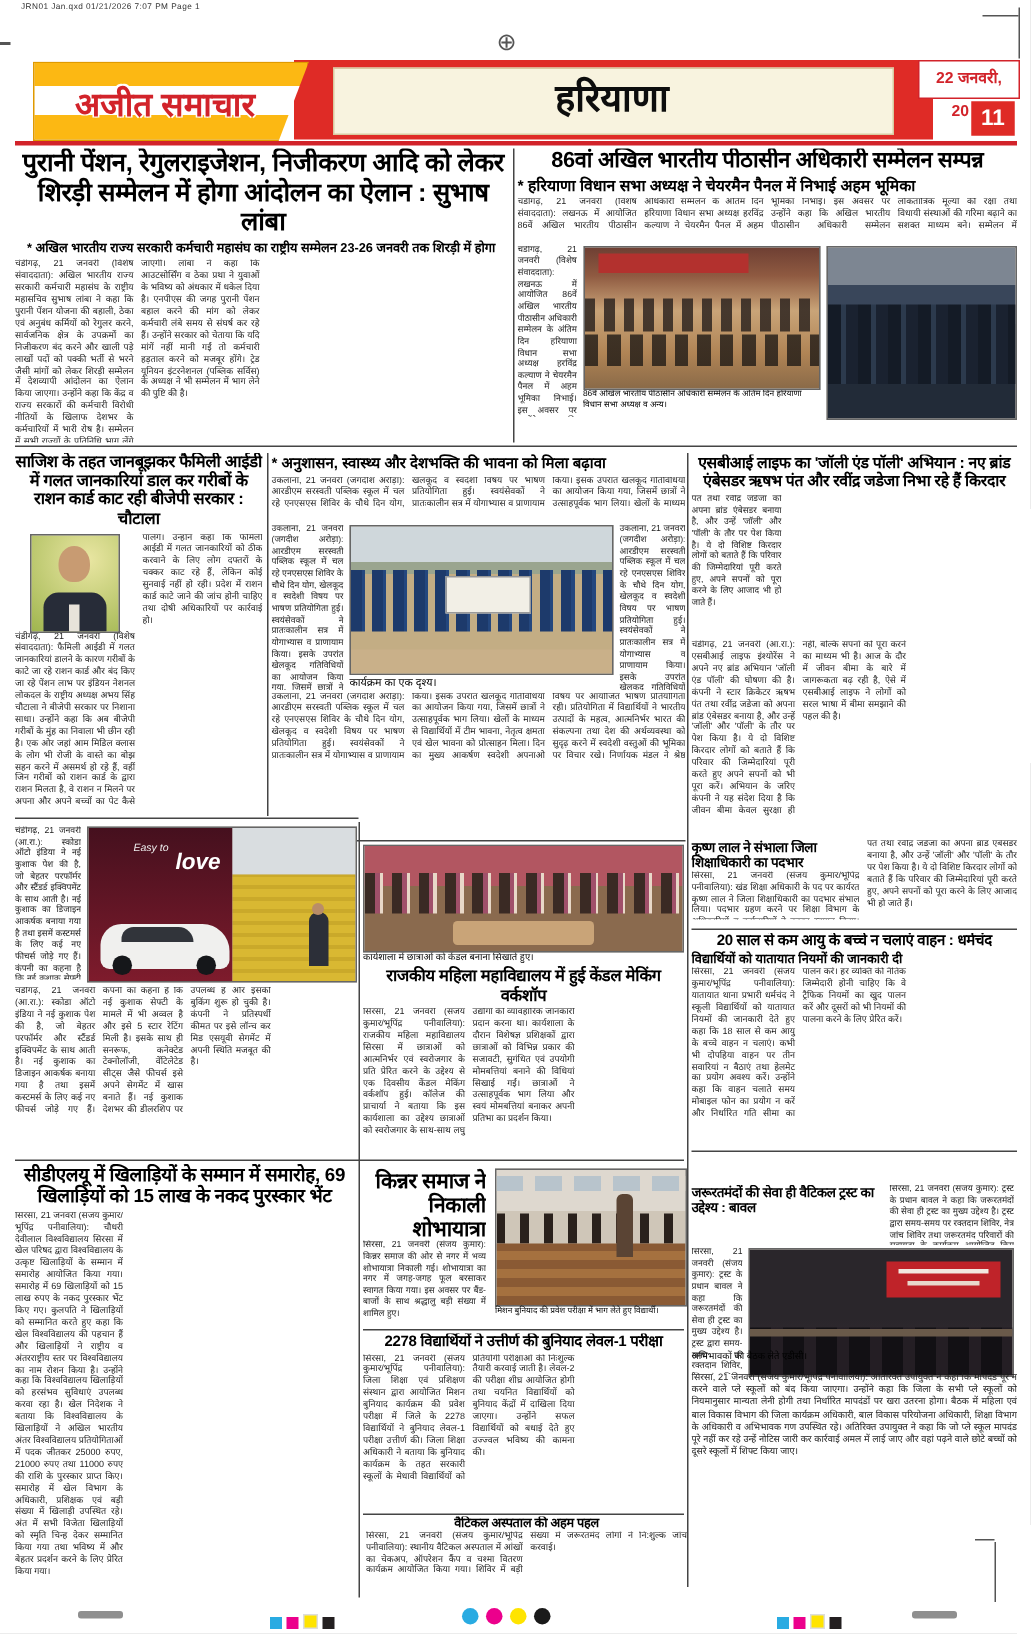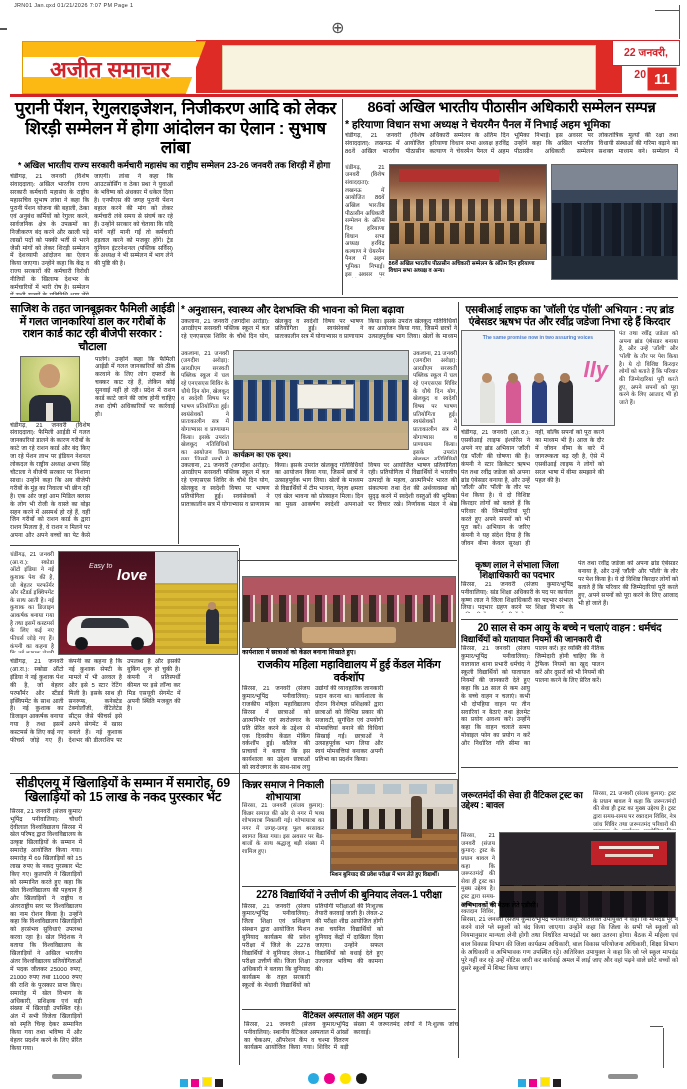--- a/index.html
+++ b/index.html
@@ -4,21 +4,21 @@
 <style>
   html,body{margin:0;padding:0;background:#ddd;}
   #page{position:relative;width:687px;height:1089px;margin:0 auto;background:#fff;
         font-family:"Liberation Sans","DejaVu Sans",sans-serif;color:#111;overflow:hidden;}
   .abs{position:absolute;}
   .art{position:absolute;overflow:hidden;}
   .hl{font-weight:800;text-align:center;color:#000;line-height:1.15;letter-spacing:-0.2px;}
   .sub{font-weight:800;color:#000;line-height:1.15;}
   .bd{font-size:6px;line-height:1.32;text-align:justify;color:#1d1d1d;column-fill:auto;overflow:hidden;}
   .c2{columns:2;column-gap:5px}.c3{columns:3;column-gap:5px}.c4{columns:4;column-gap:5px}
-  .cap{font-weight:700;font-size:6.3px;line-height:1.25;color:#000;}
+  .cap{font-weight:400;font-size:6.3px;line-height:1.25;color:#000;}
   .photo{position:relative;overflow:hidden;border:1px solid #666;background:#c8c4bc;flex:none;}
   .rule{position:absolute;background:#444;}
   .rowflex{display:flex;gap:4px;}
   .mini{font-size:5.8px;}
   .mark{position:absolute;}
   .sq{width:8px;height:8px;display:inline-block;margin-right:3px;}
   .dot{width:11px;height:11px;border-radius:50%;display:inline-block;margin-right:5px;}
 </style>
 </head>
 <body>
@@ -32,20 +32,21 @@
   <div class="abs" style="left:0;top:28px;width:7px;height:2px;background:#555"></div>
 
   <div class="abs" style="left:10px;top:40px;width:668px;height:53px">
     <div class="abs" style="left:186px;top:0;width:426px;height:53px;background:#df2b26"></div>
     <div class="abs" style="left:12px;top:1px;width:182px;height:51px;z-index:2;
          background:linear-gradient(180deg,#fcb813 0 30%,#fff 30% 68%,#fcb813 68% 100%);
          clip-path:polygon(0 0,100% 0,89% 100%,0 100%);border:1px solid #e09a00"></div>
     <div class="abs" style="left:12px;top:13px;width:176px;z-index:3;text-align:center;font-size:22px;font-weight:800;color:#d2232a;
          text-shadow:1px 1px 0 #fff,-1px -1px 0 #fff,1px -1px 0 #fff,-1px 1px 0 #fff">अजीत समाचार</div>
     <div class="abs" style="left:212px;top:5px;width:372px;height:43px;z-index:2;background:#f8f3df;border:1px solid #d8caa2"></div>
+    <div class="abs" style="left:212px;top:5px;width:372px;height:43px;z-index:3;text-align:center;line-height:43px;font-size:25px;font-weight:800;color:#0d0d0d">हरियाणा</div>
     <div class="abs" style="left:602px;top:0;width:66px;height:24px;z-index:3;background:#fff;border:1.5px solid #d2232a;
          text-align:center;line-height:22px;font-size:10.5px;font-weight:800;color:#d2232a">22 जनवरी, 2026</div>
     <div class="abs" style="left:636px;top:26px;width:32px;height:26px;z-index:3;background:#df2b26;box-shadow:inset 0 0 0 1.5px #fff;
          text-align:center;line-height:26px;font-size:15px;font-weight:800;color:#fff">11</div>
   </div>
   <div class="abs" style="left:10px;top:94px;width:668px;height:2.5px;background:#d2232a"></div>
 
   <div class="rule" style="left:342px;top:99px;width:1px;height:196px"></div>
   <div class="rule" style="left:10px;top:297px;width:668px;height:1px"></div>
   <div class="rule" style="left:178px;top:302px;width:1px;height:242px"></div>
@@ -118,39 +119,27 @@
         <div class="cap" style="font-size:7.2px">कार्यक्रम का एक दृश्य।</div>
       </div>
       <div class="bd mini" style="width:44px;height:110px">उकलाना, 21 जनवरी (जगदीश अरोड़ा): आरडीएम सरस्वती पब्लिक स्कूल में चल रहे एनएसएस शिविर के चौथे दिन योग, खेलकूद व स्वदेशी विषय पर भाषण प्रतियोगिता हुई। स्वयंसेवकों ने प्रातःकालीन सत्र में योगाभ्यास व प्राणायाम किया। इसके उपरांत खेलकूद गतिविधियों का आयोजन किया गया, जिसमें छात्रों ने उत्साहपूर्वक भाग लिया। खेलों के माध्यम से विद्यार्थियों में टीम भावना, नेतृत्व क्षमता एवं खेल भावना को प्रोत्साहन मिला। दिन का मुख्य आकर्षण स्वदेशी अपनाओ विषय पर आयोजित भाषण प्रतियोगिता रही। प्रतियोगिता में विद्यार्थियों ने भारतीय उत्पादों के महत्व, आत्मनिर्भर भारत की संकल्पना तथा देश की अर्थव्यवस्था को सुदृढ़ करने में स्वदेशी वस्तुओं की भूमिका पर विचार रखे। निर्णायक मंडल ने श्रेष्ठ वक्ताओं को पुरस्कृत किया। प्राचार्य ने कहा कि ऐसे शिविर विद्यार्थियों में अनुशासन, स्वास्थ्य और देशभक्ति की भावना को बढ़ावा देते हैं तथा सामाजिक दायित्व की भावना जागृत करते हैं।</div>
     </div>
     <div class="bd c3" style="height:52px;margin-top:2px">उकलाना, 21 जनवरी (जगदीश अरोड़ा): आरडीएम सरस्वती पब्लिक स्कूल में चल रहे एनएसएस शिविर के चौथे दिन योग, खेलकूद व स्वदेशी विषय पर भाषण प्रतियोगिता हुई। स्वयंसेवकों ने प्रातःकालीन सत्र में योगाभ्यास व प्राणायाम किया। इसके उपरांत खेलकूद गतिविधियों का आयोजन किया गया, जिसमें छात्रों ने उत्साहपूर्वक भाग लिया। खेलों के माध्यम से विद्यार्थियों में टीम भावना, नेतृत्व क्षमता एवं खेल भावना को प्रोत्साहन मिला। दिन का मुख्य आकर्षण स्वदेशी अपनाओ विषय पर आयोजित भाषण प्रतियोगिता रही। प्रतियोगिता में विद्यार्थियों ने भारतीय उत्पादों के महत्व, आत्मनिर्भर भारत की संकल्पना तथा देश की अर्थव्यवस्था को सुदृढ़ करने में स्वदेशी वस्तुओं की भूमिका पर विचार रखे। निर्णायक मंडल ने श्रेष्ठ वक्ताओं को पुरस्कृत किया। प्राचार्य ने कहा कि ऐसे शिविर विद्यार्थियों में अनुशासन, स्वास्थ्य और देशभक्ति की भावना को बढ़ावा देते हैं तथा सामाजिक दायित्व की भावना जागृत करते हैं।</div>
   </div>
 
   <div class="art" style="left:461px;top:303px;width:217px;height:255px">
     <div class="hl" style="font-size:10.5px">एसबीआई लाइफ का 'जॉली एंड पॉली' अभियान : नए ब्रांड एंबेसडर ऋषभ पंत और रवींद्र जडेजा निभा रहे हैं किरदार</div>
     <div class="rowflex" style="margin-top:3px">
-      <div class="photo" style="width:152px;height:94px;background:#f3f4f6">
-        <div style="position:absolute;left:4px;top:3px;width:144px;text-align:center;font-size:5px;color:#4a7bc8;font-weight:700">The same promise now in two assuring voices</div>
-        <div style="position:absolute;right:6px;top:26px;font-size:22px;font-weight:800;font-style:italic;color:#e05fa5">lly</div>
-        <div style="position:absolute;left:18px;bottom:2px;width:15px;height:44px;border-radius:7px 7px 0 0;background:#e3e3e0"></div>
-        <div style="position:absolute;left:44px;bottom:2px;width:15px;height:44px;border-radius:7px 7px 0 0;background:#d65a93"></div>
-        <div style="position:absolute;left:70px;bottom:2px;width:15px;height:44px;border-radius:7px 7px 0 0;background:#2b3f7e"></div>
-        <div style="position:absolute;left:96px;bottom:2px;width:15px;height:44px;border-radius:7px 7px 0 0;background:#303036"></div>
-        <div style="position:absolute;left:20px;bottom:42px;width:10px;height:10px;border-radius:50%;background:#b98d68"></div>
-        <div style="position:absolute;left:46px;bottom:42px;width:10px;height:10px;border-radius:50%;background:#a87b58"></div>
-        <div style="position:absolute;left:72px;bottom:42px;width:10px;height:10px;border-radius:50%;background:#b98d68"></div>
-        <div style="position:absolute;left:98px;bottom:42px;width:10px;height:10px;border-radius:50%;background:#a87b58"></div>
-      </div>
       <div class="bd mini" style="width:60px;height:94px">पंत तथा रवींद्र जडेजा को अपना ब्रांड एंबेसडर बनाया है, और उन्हें 'जॉली' और 'पॉली' के तौर पर पेश किया है। ये दो विशिष्ट किरदार लोगों को बताते हैं कि परिवार की जिम्मेदारियां पूरी करते हुए, अपने सपनों को पूरा करने के लिए आजाद भी हो जाते हैं।</div>
     </div>
     <div class="bd c3" style="height:126px;margin-top:3px">चंडीगढ़, 21 जनवरी (आ.रा.): एसबीआई लाइफ इंश्योरेंस ने अपने नए ब्रांड अभियान 'जॉली एंड पॉली' की घोषणा की है। कंपनी ने स्टार क्रिकेटर ऋषभ पंत तथा रवींद्र जडेजा को अपना ब्रांड एंबेसडर बनाया है, और उन्हें 'जॉली' और 'पॉली' के तौर पर पेश किया है। ये दो विशिष्ट किरदार लोगों को बताते हैं कि परिवार की जिम्मेदारियां पूरी करते हुए अपने सपनों को भी पूरा करें। अभियान के जरिए कंपनी ने यह संदेश दिया है कि जीवन बीमा केवल सुरक्षा ही नहीं, बल्कि सपनों को पूरा करने का माध्यम भी है। आज के दौर में जीवन बीमा के बारे में जागरूकता बढ़ रही है, ऐसे में एसबीआई लाइफ ने लोगों को सरल भाषा में बीमा समझाने की पहल की है।</div>
   </div>
 
   <div class="art" style="left:461px;top:560px;width:112px;height:58px">
-    <div class="hl" style="font-size:9px;text-align:center">कृष्ण लाल ने संभाला जिला शिक्षाधिकारी का पदभार</div>
+    <div class="hl" style="font-size:9px;text-align:left">कृष्ण लाल ने संभाला जिला शिक्षाधिकारी का पदभार</div>
     <div class="bd" style="height:32px">सिरसा, 21 जनवरी (संजय कुमार/भूपिंद्र पनीवालिया): खंड शिक्षा अधिकारी के पद पर कार्यरत कृष्ण लाल ने जिला शिक्षाधिकारी का पदभार संभाल लिया। पदभार ग्रहण करने पर शिक्षा विभाग के अधिकारियों व कर्मचारियों ने उनका स्वागत किया। कृष्ण लाल ने कहा कि शिक्षा की गुणवत्ता में सुधार उनकी प्राथमिकता रहेगी।</div>
   </div>
   <div class="art" style="left:578px;top:560px;width:100px;height:58px">
     <div class="bd" style="height:58px">पंत तथा रवींद्र जडेजा को अपना ब्रांड एंबेसडर बनाया है, और उन्हें 'जॉली' और 'पॉली' के तौर पर पेश किया है। ये दो विशिष्ट किरदार लोगों को बताते हैं कि परिवार की जिम्मेदारियां पूरी करते हुए, अपने सपनों को पूरा करने के लिए आजाद भी हो जाते हैं।</div>
   </div>
 
   <div class="art" style="left:461px;top:622px;width:217px;height:144px">
     <div class="hl" style="font-size:10px">20 साल से कम आयु के बच्चे न चलाएं वाहन : धर्मचंद</div>
     <div class="sub" style="font-size:8.5px;margin:1px 0">विद्यार्थियों को यातायात नियमों की जानकारी दी</div>
     <div class="bd c3" style="height:104px">सिरसा, 21 जनवरी (संजय कुमार/भूपिंद्र पनीवालिया): यातायात थाना प्रभारी धर्मचंद ने स्कूली विद्यार्थियों को यातायात नियमों की जानकारी देते हुए कहा कि 18 साल से कम आयु के बच्चे वाहन न चलाएं। कभी भी दोपहिया वाहन पर तीन सवारियां न बैठाएं तथा हेलमेट का प्रयोग अवश्य करें। उन्होंने कहा कि वाहन चलाते समय मोबाइल फोन का प्रयोग न करें और निर्धारित गति सीमा का पालन करें। हर व्यक्ति की नैतिक जिम्मेदारी होनी चाहिए कि वे ट्रैफिक नियमों का खुद पालन करें और दूसरों को भी नियमों की पालना करने के लिए प्रेरित करें।</div>
@@ -192,38 +181,38 @@
         <div style="position:absolute;left:22px;bottom:26px;width:48px;height:10px;border-radius:8px 10px 0 0;background:#31343a"></div>
         <div style="position:absolute;left:16px;bottom:4px;width:13px;height:13px;border-radius:50%;background:#15171a"></div>
         <div style="position:absolute;left:72px;bottom:4px;width:13px;height:13px;border-radius:50%;background:#15171a"></div>
         <div style="position:absolute;right:18px;bottom:10px;width:13px;height:36px;border-radius:6px 6px 0 0;background:#2c2f38"></div>
         <div style="position:absolute;right:21px;bottom:44px;width:8px;height:8px;border-radius:50%;background:#b98d68"></div>
       </div>
     </div>
     <div class="bd c4" style="height:90px;margin-top:3px">चंडीगढ़, 21 जनवरी (आ.रा.): स्कोडा ऑटो इंडिया ने नई कुशाक पेश की है, जो बेहतर परफॉर्मर और स्टैंडर्ड इक्विपमेंट के साथ आती है। नई कुशाक का डिजाइन आकर्षक बनाया गया है तथा इसमें कस्टमर्स के लिए कई नए फीचर्स जोड़े गए हैं। कंपनी का कहना है कि नई कुशाक सेफ्टी के मामले में भी अव्वल है और इसे 5 स्टार रेटिंग मिली है। इसके साथ ही सनरूफ, कनेक्टेड टेक्नोलॉजी, वेंटिलेटेड सीट्स जैसे फीचर्स इसे अपने सेगमेंट में खास बनाते हैं। नई कुशाक देशभर की डीलरशिप पर उपलब्ध है और इसकी बुकिंग शुरू हो चुकी है। कंपनी ने प्रतिस्पर्धी कीमत पर इसे लॉन्च कर मिड एसयूवी सेगमेंट में अपनी स्थिति मजबूत की है।</div>
   </div>
 
-  <div class="art" style="left:242px;top:576px;width:214px;height:209px">
+  <div class="art" style="left:242px;top:563px;width:214px;height:209px">
     <div class="photo" style="width:212px;height:70px">
       <div style="position:absolute;inset:0;background:linear-gradient(180deg,#b25661 0 38%,#8a6a4e 38% 100%)"></div>
       <div style="position:absolute;left:0;top:26%;width:100%;height:38%;background:repeating-linear-gradient(90deg,#3a2a24 0 7px,#a0506a 7px 10px,#e8d8c8 10px 12px,transparent 12px 18px)"></div>
       <div style="position:absolute;left:28%;bottom:4px;width:44%;height:16px;background:#c9a478;border-radius:3px"></div>
     </div>
     <div class="cap">कार्यशाला में छात्राओं को केंडल बनाना सिखाते हुए।</div>
     <div class="hl" style="font-size:11px;margin-top:2px">राजकीय महिला महाविद्यालय में हुई केंडल मेकिंग वर्कशॉप</div>
     <div class="bd c3" style="height:94px;margin-top:2px">सिरसा, 21 जनवरी (संजय कुमार/भूपिंद्र पनीवालिया): राजकीय महिला महाविद्यालय सिरसा में छात्राओं को आत्मनिर्भर एवं स्वरोजगार के प्रति प्रेरित करने के उद्देश्य से एक दिवसीय केंडल मेकिंग वर्कशॉप हुई। कॉलेज की प्राचार्या ने बताया कि इस कार्यशाला का उद्देश्य छात्राओं को स्वरोजगार के साथ-साथ लघु उद्योगों की व्यावहारिक जानकारी प्रदान करना था। कार्यशाला के दौरान विशेषज्ञ प्रशिक्षकों द्वारा छात्राओं को विभिन्न प्रकार की सजावटी, सुगंधित एवं उपयोगी मोमबत्तियां बनाने की विधियां सिखाई गईं। छात्राओं ने उत्साहपूर्वक भाग लिया और स्वयं मोमबत्तियां बनाकर अपनी प्रतिभा का प्रदर्शन किया।</div>
   </div>
 
   <div class="art" style="left:10px;top:776px;width:226px;height:289px">
     <div class="hl" style="font-size:12.5px">सीडीएलयू में खिलाड़ियों के सम्मान में समारोह, 69 खिलाड़ियों को 15 लाख के नकद पुरस्कार भेंट</div>
     <div class="bd c3" style="height:248px;margin-top:3px">सिरसा, 21 जनवरी (संजय कुमार/भूपिंद्र पनीवालिया): चौधरी देवीलाल विश्वविद्यालय सिरसा में खेल परिषद द्वारा विश्वविद्यालय के उत्कृष्ट खिलाड़ियों के सम्मान में समारोह आयोजित किया गया। समारोह में 69 खिलाड़ियों को 15 लाख रुपए के नकद पुरस्कार भेंट किए गए। कुलपति ने खिलाड़ियों को सम्मानित करते हुए कहा कि खेल विश्वविद्यालय की पहचान हैं और खिलाड़ियों ने राष्ट्रीय व अंतरराष्ट्रीय स्तर पर विश्वविद्यालय का नाम रोशन किया है। उन्होंने कहा कि विश्वविद्यालय खिलाड़ियों को हरसंभव सुविधाएं उपलब्ध करवा रहा है। खेल निदेशक ने बताया कि विश्वविद्यालय के खिलाड़ियों ने अखिल भारतीय अंतर विश्वविद्यालय प्रतियोगिताओं में पदक जीतकर 25000 रुपए, 21000 रुपए तथा 11000 रुपए की राशि के पुरस्कार प्राप्त किए। समारोह में खेल विभाग के अधिकारी, प्रशिक्षक एवं बड़ी संख्या में खिलाड़ी उपस्थित रहे। अंत में सभी विजेता खिलाड़ियों को स्मृति चिन्ह देकर सम्मानित किया गया तथा भविष्य में और बेहतर प्रदर्शन करने के लिए प्रेरित किया गया।</div>
   </div>
 
   <div class="art" style="left:242px;top:779px;width:82px;height:104px">
-    <div class="hl" style="font-size:10px;text-align:center">किन्नर समाज ने निकाली शोभायात्रा</div>
+    <div class="hl" style="font-size:14px;text-align:right">किन्नर समाज ने निकाली शोभायात्रा</div>
     <div class="bd mini" style="height:78px">सिरसा, 21 जनवरी (संजय कुमार): किन्नर समाज की ओर से नगर में भव्य शोभायात्रा निकाली गई। शोभायात्रा का नगर में जगह-जगह फूल बरसाकर स्वागत किया गया। इस अवसर पर बैंड-बाजों के साथ श्रद्धालु बड़ी संख्या में शामिल हुए।</div>
   </div>
   <div class="photo abs" style="left:330px;top:779px;width:126px;height:90px">
     <div style="position:absolute;inset:0;background:linear-gradient(180deg,#ded8cf 0 30%,#cfc6b8 30% 100%)"></div>
     <div style="position:absolute;left:0;top:4px;width:100%;height:10px;background:repeating-linear-gradient(90deg,#b8c4cc 0 18px,#ded8cf 18px 26px)"></div>
     <div style="position:absolute;left:0;top:32%;width:100%;height:22%;background:repeating-linear-gradient(90deg,#2a211c 0 6px,transparent 6px 16px)"></div>
     <div style="position:absolute;left:0;bottom:0;width:100%;height:46%;background:repeating-linear-gradient(0deg,#8a5a34 0 6px,#a5713f 6px 12px)"></div>
     <div style="position:absolute;right:28%;top:18%;width:11px;height:42px;background:#5a4434;border-radius:4px 4px 0 0"></div>
   </div>
   <div class="abs cap" style="left:330px;top:871px;width:126px;font-size:5.5px">मिशन बुनियाद की प्रवेश परीक्षा में भाग लेते हुए विद्यार्थी।</div>

